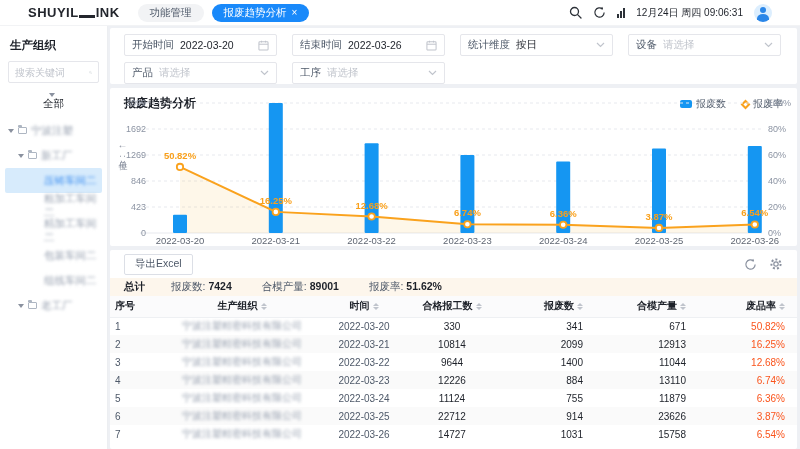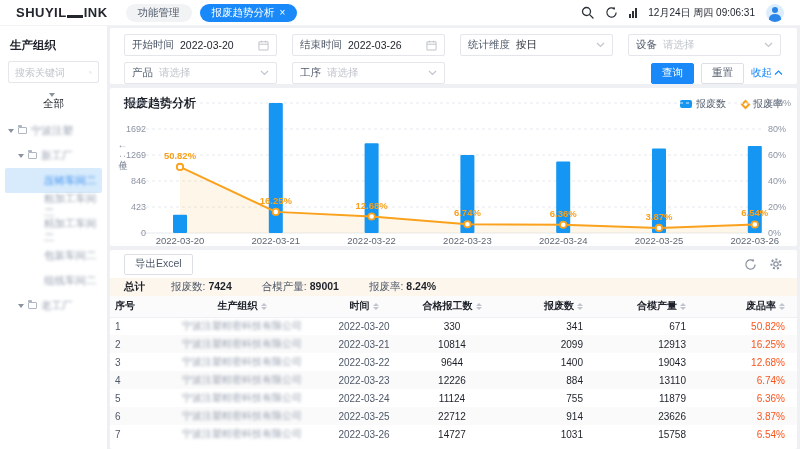--- a/index.html
+++ b/index.html
@@ -1,21 +1,21 @@
 <!DOCTYPE html>
 <html><head>
 <meta charset="utf-8">
 <style>
   * { margin:0; padding:0; box-sizing:border-box; }
   html,body { width:800px; height:449px; overflow:hidden; }
   body { font-family:"Liberation Sans","DejaVu Sans",sans-serif; background:#eef0f4; color:#1d2129; }
   .app { width:800px; height:449px; display:flex; flex-direction:column; }
 
   
-  .topbar { height:26px; background:#fff; display:flex; align-items:center; padding:0 16px; flex:0 0 26px; border-bottom:1px solid #f2f3f5; }
+  .topbar { height:26px; background:#fff; display:flex; align-items:center; padding:0 28px; flex:0 0 26px; border-bottom:1px solid #f2f3f5; }
   .logo { display:flex; align-items:flex-end; font-weight:800; font-size:13px; letter-spacing:.5px; color:#23262d; margin-right:18px; }
   .logo-line { display:inline-block; width:16px; height:3px; background:#23262d; margin:0 1px 2px 0; }
   .tabs { display:flex; align-items:center; gap:8px; }
   .tab { height:18px; display:inline-flex; align-items:center; padding:0 12px; border-radius:10px; font-size:10.5px; cursor:default; }
   .tab.inactive { background:#f2f3f5; color:#4e5969; }
   .tab.active { background:#1989fa; color:#fff; }
   .tab .close-x { margin-left:5px; font-size:10px; line-height:1; }
   .topbar-right { margin-left:auto; display:flex; align-items:center; gap:11px; }
   .tb-icon { width:13px; height:13px; display:inline-flex; align-items:flex-end; }
   .signal { display:inline-flex; align-items:flex-end; gap:1px; height:11px; }
@@ -241,27 +241,20 @@
               <svg width="9" height="6" viewBox="0 0 9 6">
                 <polyline points="1,1 4.5,4.5 8,1" fill="none" stroke="#c0c4cc" stroke-width="1.2"></polyline>
               </svg>
             </div>
             <div class="f-ctrl">
               <span class="f-label">工序</span>
               <span class="f-value placeholder">请选择</span>
               <svg width="9" height="6" viewBox="0 0 9 6">
                 <polyline points="1,1 4.5,4.5 8,1" fill="none" stroke="#c0c4cc" stroke-width="1.2"></polyline>
               </svg>
-            </div>
-            <div class="f-buttons">
-              <span class="btn btn-primary">查询</span>
-              <span class="btn btn-plain">重置</span>
-              <span class="link-collapse">收起<svg width="9" height="6" viewBox="0 0 9 6">
-                  <polyline points="1,4.5 4.5,1 8,4.5" fill="none" stroke="#1989fa" stroke-width="1.2"></polyline>
-                </svg></span>
             </div>
           </div>
       </section>
 
       <section class="card chart-card">
         <div class="chart-title">报废趋势分析</div>
         <div class="legend">
           <span class="lg-item">
             <span class="lg-bar" id="lg-bar" style="background: rgb(21, 150, 242);"></span>
             <span>报废数</span>
@@ -346,21 +339,21 @@
         <span class="s-item">
               <span class="s-k">报废数:</span>
               <span class="s-v">7424</span>
             </span>
             <span class="s-item">
               <span class="s-k">合模产量:</span>
               <span class="s-v">89001</span>
             </span>
             <span class="s-item">
               <span class="s-k">报废率:</span>
-              <span class="s-v">8.24%</span>
+              <span class="s-v">51.62%</span>
             </span>
           </div>
         <table class="grid">
           <thead>
               <tr id="grid-head">
                 <th class="col-idx"><span class="th-flex">
                     <span>序号</span>
                   </span></th>
                 <th class="col-org"><span class="th-flex">
                     <span>生产组织</span>
@@ -424,21 +417,21 @@
                 <td class="col-num2">2099</td>
                 <td class="col-num3">12913</td>
                 <td class="col-rate"><span class="rate-val" style="color:#fa541c">16.25%</span></td>
               </tr>
               <tr class="odd">
                 <td class="col-idx">3</td>
                 <td class="col-org"><span class="blurred">宁波注塑精密科技有限公司</span></td>
                 <td class="col-time">2022-03-22</td>
                 <td class="col-num1">9644</td>
                 <td class="col-num2">1400</td>
-                <td class="col-num3">19043</td>
+                <td class="col-num3">11044</td>
                 <td class="col-rate"><span class="rate-val" style="color:#fa541c">12.68%</span></td>
               </tr>
               <tr class="even">
                 <td class="col-idx">4</td>
                 <td class="col-org"><span class="blurred">宁波注塑精密科技有限公司</span></td>
                 <td class="col-time">2022-03-23</td>
                 <td class="col-num1">12226</td>
                 <td class="col-num2">884</td>
                 <td class="col-num3">13110</td>
                 <td class="col-rate"><span class="rate-val" style="color:#fa541c">6.74%</span></td>

